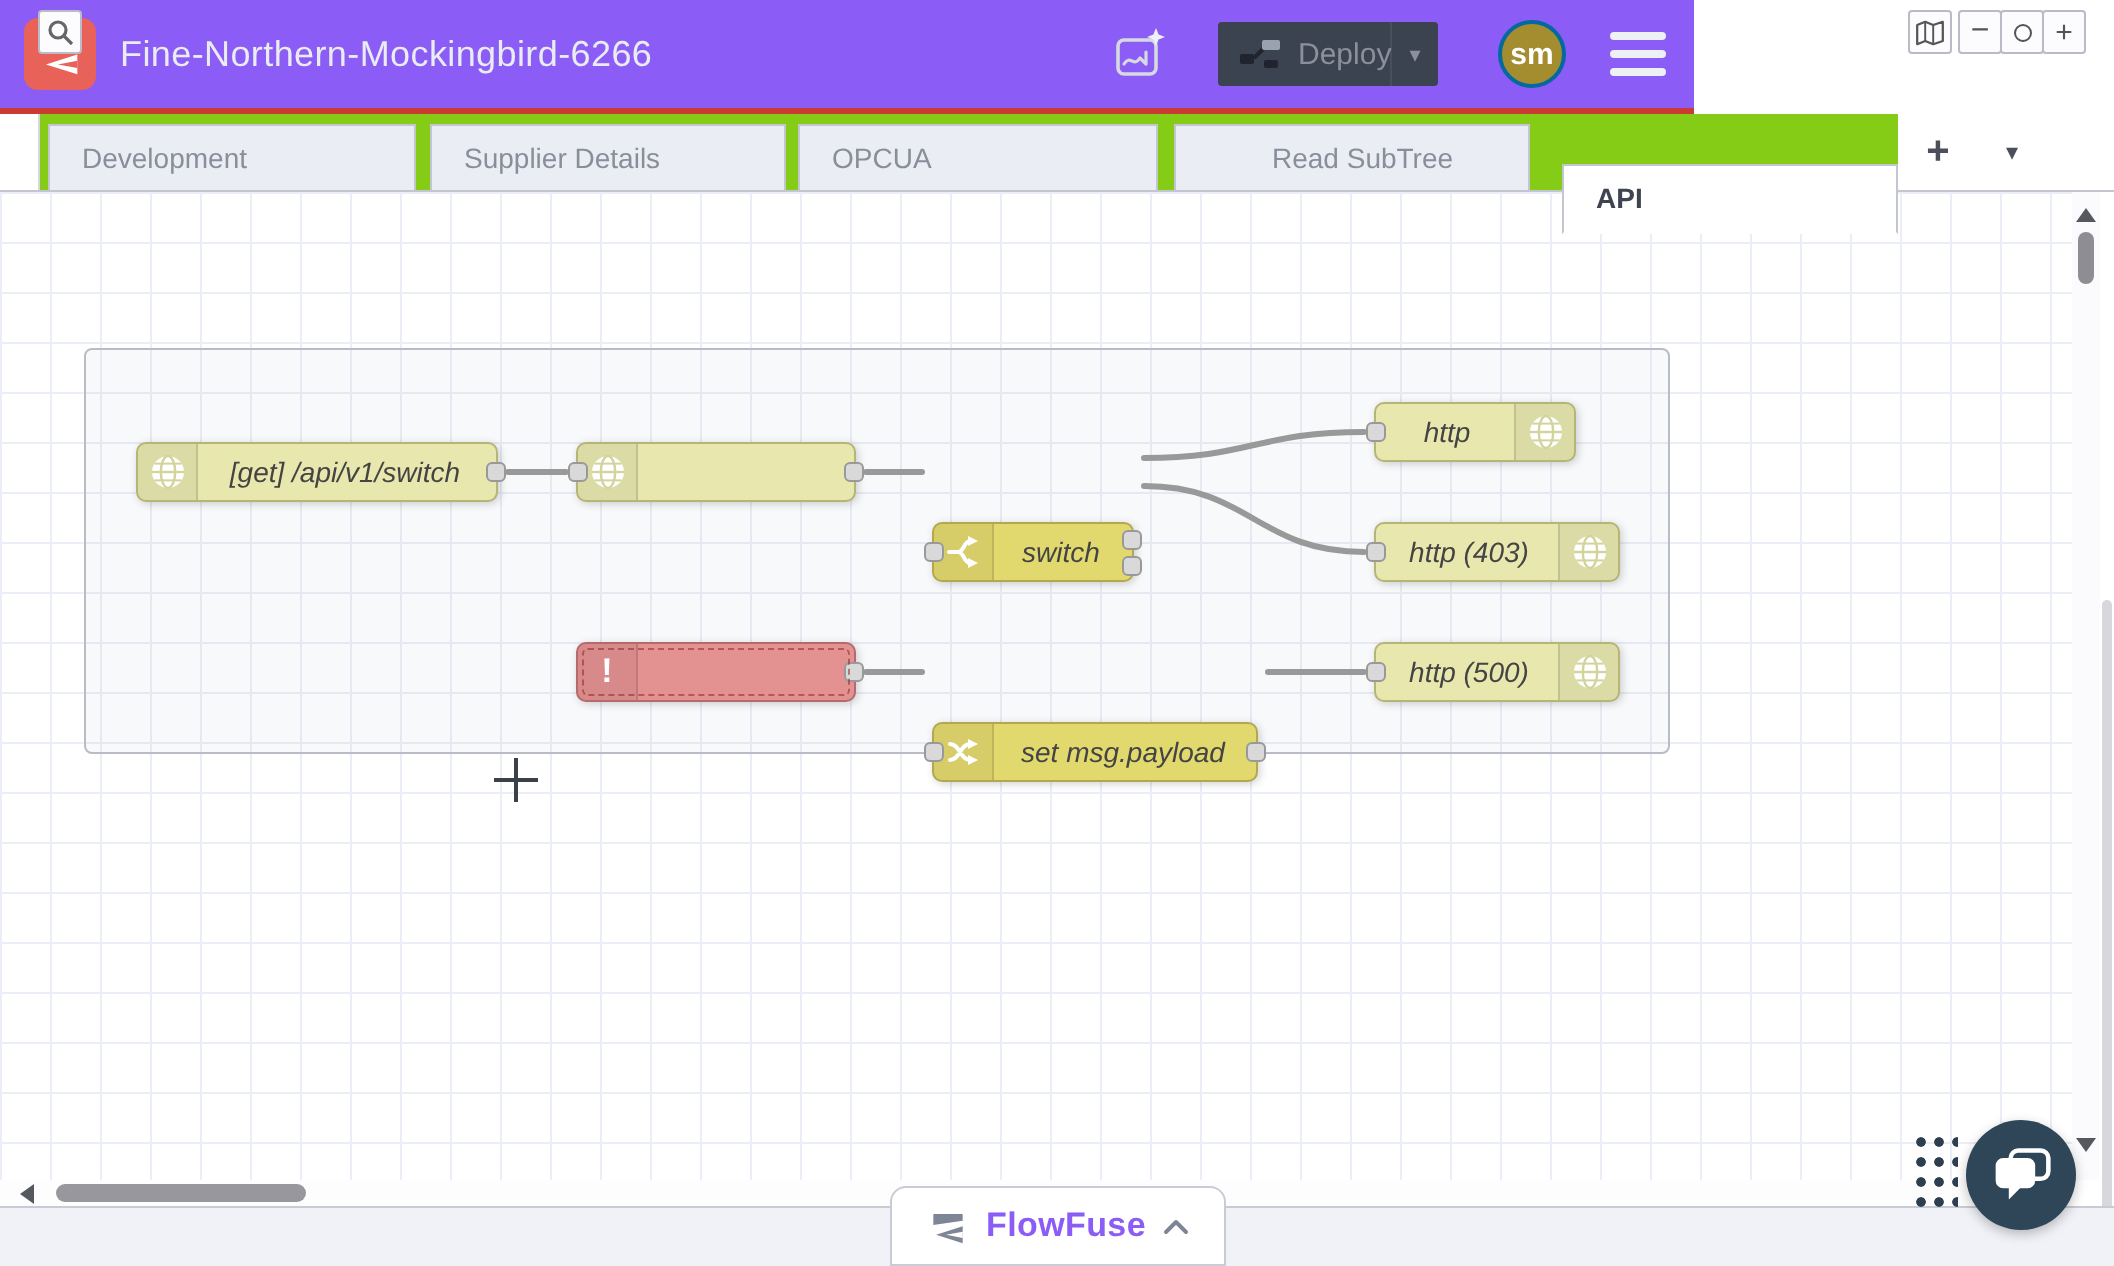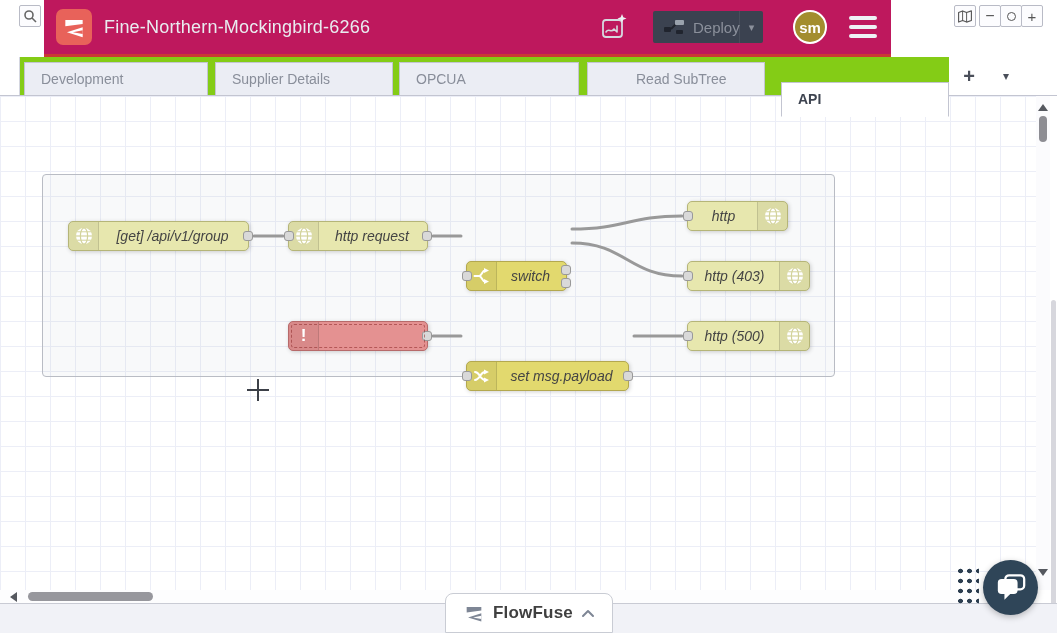--- a/index.html
+++ b/index.html
@@ -1,29 +1,29 @@
 <!DOCTYPE html>
 <html><head>
 <meta charset="utf-8">
 <style>
   * { margin:0; padding:0; box-sizing:border-box; }
   html,body { width:1057px; height:633px; overflow:hidden; font-family:"Liberation Sans",sans-serif; }
   #app { position:relative; width:1057px; height:633px; background:#fff; overflow:hidden; }
 
   
-  .header { position:absolute; left:0; top:0; width:847px; height:57px; background:#be185d; border-bottom:3px solid #ca3b33; display:flex; align-items:center;margin-left:44px; }
+  .header { position:absolute; left:0; top:0; width:847px; height:57px; background:#8b5cf6; border-bottom:3px solid #ca3b33; display:flex; align-items:center; }
   .logo-badge { width:36px; height:36px; border-radius:7px; background:#e8625a; margin-left:12px; display:flex; align-items:center; justify-content:center; }
   .header-title { color:#e9ecf0; font-size:18px; margin-left:12px; letter-spacing:.2px; flex:0 0 auto; }
   .header-spacer { flex:1; }
   .ai-btn { width:34px; height:34px; margin-right:22px; display:flex; align-items:center; justify-content:center; cursor:pointer; }
   .deploy-btn { position:relative; width:110px; height:32px; background:#3b4250; border-radius:2px; margin-right:30px; display:flex; align-items:center; cursor:default; }
   .deploy-icon { margin-left:10px; }
   .deploy-label { color:#8b909b; font-size:15px; margin-left:8px; }
   .deploy-caret { position:absolute; right:0; top:0; width:24px; height:32px; border-left:1px solid rgba(255,255,255,.07); color:#8b909b; font-size:11px; display:flex; align-items:center; justify-content:center; }
-  .avatar { width:34px; height:34px; border-radius:50%; background:#a38d2e; border:2px solid #ffffff; color:#fff; font-size:15px; font-weight:bold; display:flex; align-items:center; justify-content:center; margin-right:22px; cursor:pointer; }
+  .avatar { width:34px; height:34px; border-radius:50%; background:#a38d2e; border:2px solid #0369a1; color:#fff; font-size:15px; font-weight:bold; display:flex; align-items:center; justify-content:center; margin-right:22px; cursor:pointer; }
   .hamburger { width:28px; height:22px; margin-right:14px; display:flex; flex-direction:column; justify-content:space-between; cursor:pointer; }
   .hamburger span { display:block; height:4px; border-radius:2px; background:#eef1f4; }
 
   
   .tabbar { position:absolute; left:0; top:57px; width:1057px; height:39px; background:#84cc16; border-bottom:1px solid #c3c5d1;text-decoration:underline; }
   .tab-left-spacer { position:absolute; left:0; top:0; width:20px; height:38px; background:#fff; border-right:1px solid #d4d6e0; }
   .tab { position:absolute; top:5px; height:34px; background:#ebedf4; border:1px solid #c3c5d1; font-size:14px; color:#898e9a; line-height:32px; padding-left:16px; cursor:pointer; overflow:hidden; white-space:nowrap; }
   .tab.active { background:#fff; border-bottom:1px solid #fff; height:35px; color:#3e4450; font-weight:bold; z-index:2; }
   .tab-right-zone { position:absolute; right:0; top:0; left:949px; height:38px; background:#fff; display:flex; align-items:center; }
   .tab-add { width:40px; text-align:center; font-size:20px; font-weight:bold; color:#4a4f5a; cursor:pointer; }
@@ -75,21 +75,21 @@
   .footer { position:absolute; left:0; top:603px; width:1057px; height:30px; background:#f1f2f7; border-top:1px solid #c9cbd4; }
   .ctl-btn { position:absolute; width:22px; height:22px; top:5px; background:#fcfcfe; border:1px solid #b9bbc6; border-radius:2px; display:flex; align-items:center; justify-content:center; color:#555; font-size:14px; cursor:pointer; }
   .search-btn { left:19px; }
   .nav-btn { left:954px; }
   .zoom-out { left:979px; font-size:16px; }
   .zoom-reset { left:1000px; }
   .zoom-in { left:1021px; font-size:15px; }
   .ring { width:9px; height:9px; border:1.5px solid #555; border-radius:50%; }
 
   .brand-tab { position:absolute; left:445px; top:593px; width:168px; height:40px; background:#fff; border:1px solid #c9ccd4; border-radius:8px 8px 0 0; display:flex; align-items:center; justify-content:center; gap:8px; z-index:6; cursor:pointer; }
-  .brand-text { color:#404040; font-size:17px; font-weight:600; letter-spacing:.2px; }
+  .brand-text { color:#8b5cf6; font-size:17px; font-weight:600; letter-spacing:.2px; }
 
   
   .chat-dots { position:absolute; left:956px; top:566px; width:23px; height:40px; z-index:7;
     background-image:radial-gradient(circle, #2c3e50 2.2px, transparent 2.6px); background-size:9px 10px; cursor:grab; }
   .chat-bubble { position:absolute; left:983px; top:560px; width:55px; height:55px; border-radius:50%; background:#2f4558; z-index:8; display:flex; align-items:center; justify-content:center; box-shadow:0 2px 6px rgba(0,0,0,.25); cursor:pointer; }
 </style>
 </head>
 <body>
 
 <div id="app">
@@ -163,35 +163,34 @@
     <div class="node node-http" style="left:68px; top:125px; width:181px;">
       <div class="icon-area left">
         <svg width="20" height="20" viewBox="0 0 20 20">
             <circle cx="10" cy="10" r="8" fill="#fff"></circle>
             <ellipse cx="10" cy="10" rx="3.6" ry="8" fill="none" stroke="#d3d39c" stroke-width="1.2"></ellipse>
             <line x1="2" y1="10" x2="18" y2="10" stroke="#d3d39c" stroke-width="1.2"></line>
             <line x1="3.2" y1="5.8" x2="16.8" y2="5.8" stroke="#d3d39c" stroke-width="1"></line>
             <line x1="3.2" y1="14.2" x2="16.8" y2="14.2" stroke="#d3d39c" stroke-width="1"></line>
           </svg>
       </div>
-      <div class="node-label label-after-left">[get] /api/v1/group</div>
+      <div class="node-label label-after-left">[get] /api/v1/switch</div>
       <div class="port port-out"></div>
     </div>
 
     <div class="node node-http" style="left:288px; top:125px; width:140px;">
       <div class="icon-area left">
         <svg width="20" height="20" viewBox="0 0 20 20">
             <circle cx="10" cy="10" r="8" fill="#fff"></circle>
             <ellipse cx="10" cy="10" rx="3.6" ry="8" fill="none" stroke="#d3d39c" stroke-width="1.2"></ellipse>
             <line x1="2" y1="10" x2="18" y2="10" stroke="#d3d39c" stroke-width="1.2"></line>
             <line x1="3.2" y1="5.8" x2="16.8" y2="5.8" stroke="#d3d39c" stroke-width="1"></line>
             <line x1="3.2" y1="14.2" x2="16.8" y2="14.2" stroke="#d3d39c" stroke-width="1"></line>
           </svg>
       </div>
-      <div class="node-label label-after-left">http request</div>
       <div class="port port-in"></div>
       <div class="port port-out"></div>
     </div>
 
     <div class="node node-switch" style="left:466px; top:125px; width:101px;">
       <div class="icon-area left">
         <svg width="20" height="20" viewBox="0 0 20 20">
             <path d="M2.5 10 H7 M7 10 C10 10 10 4.5 13 4.5 M7 10 C10 10 10 15.5 13 15.5" fill="none" stroke="#fff" stroke-width="2" stroke-linecap="round"></path>
             <path d="M12 2 L17 4.5 L12 7 Z" fill="#fff"></path>
             <path d="M12 13 L17 15.5 L12 18 Z" fill="#fff"></path>

